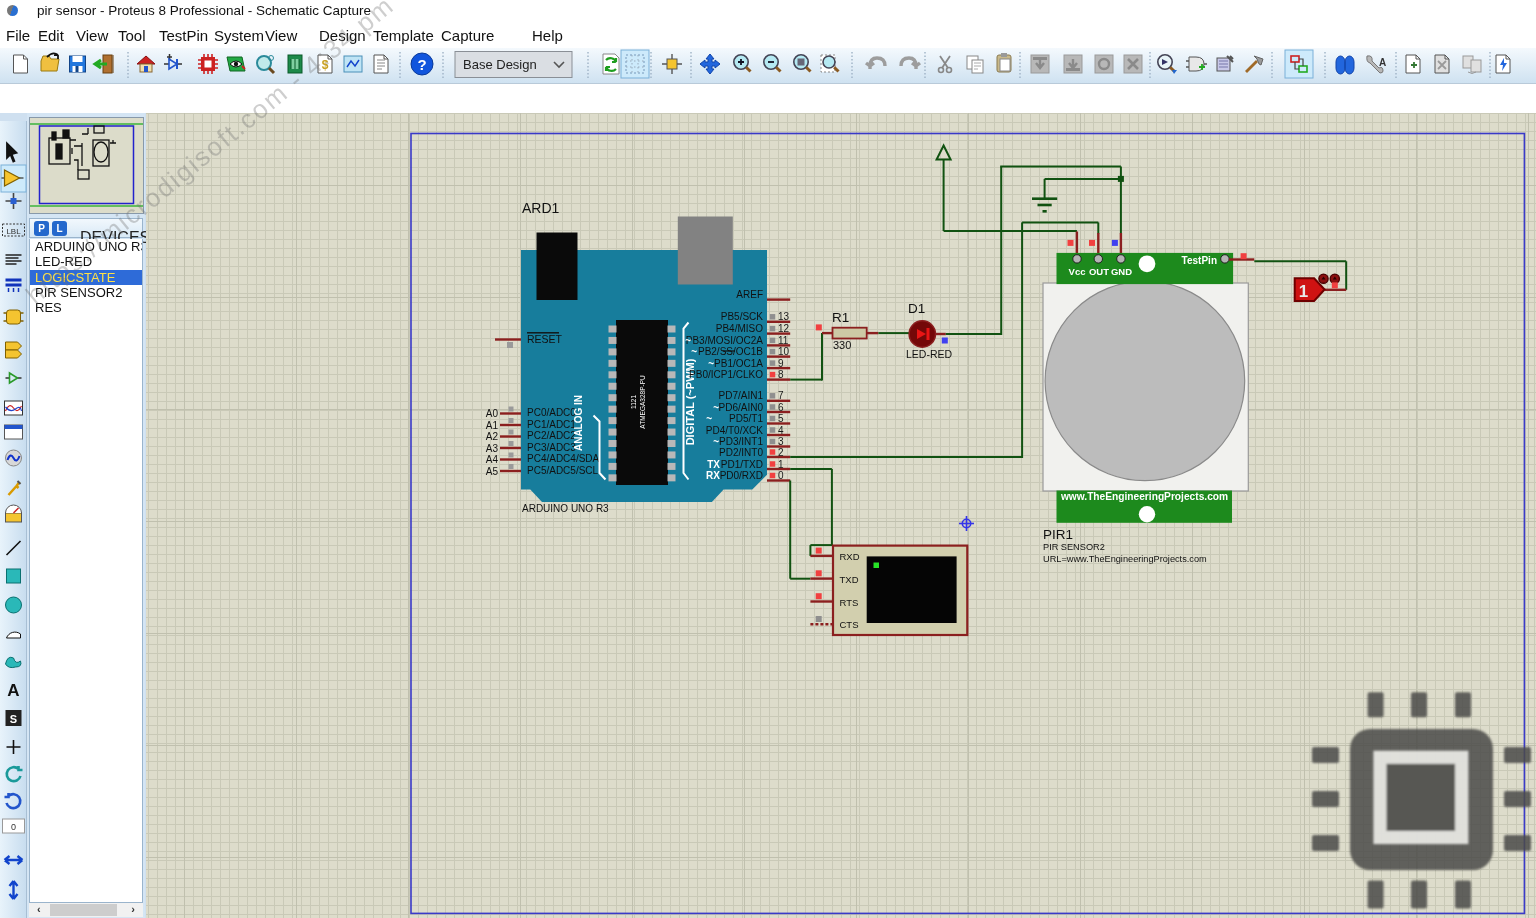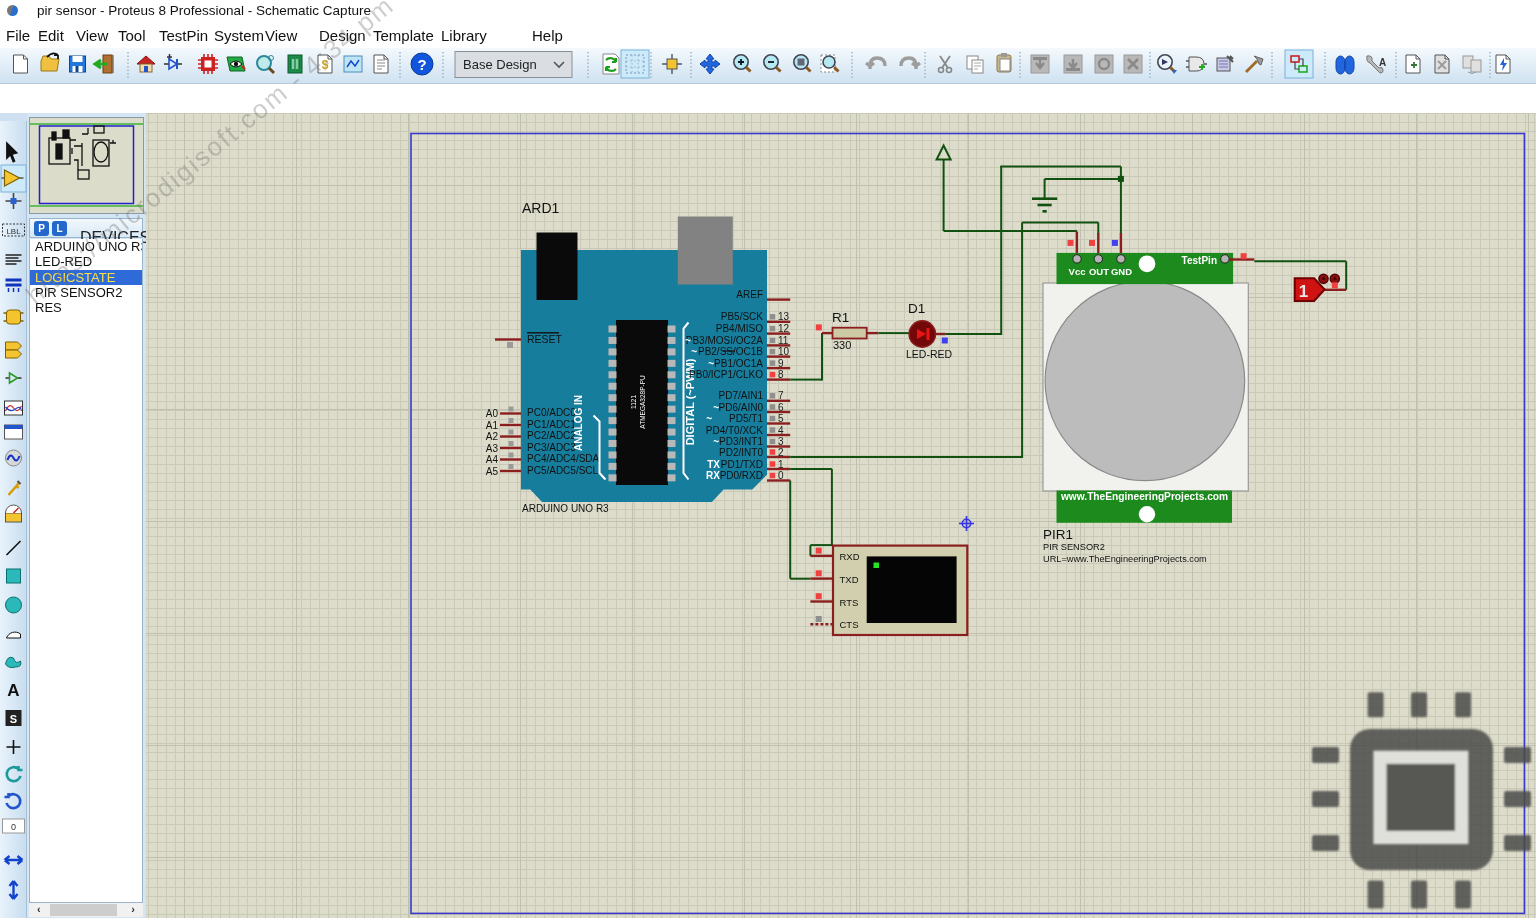--- a/index.html
+++ b/index.html
@@ -45,21 +45,21 @@
 <div id="menubar">
       <span style="left:6px">File</span>
       <span style="left:38px">Edit</span>
       <span style="left:76px">View</span>
       <span style="left:118px">Tool</span>
       <span style="left:159px">TestPin</span>
       <span style="left:214px">System</span>
       <span style="left:265px">View</span>
       <span style="left:319px">Design</span>
       <span style="left:373px">Template</span>
-      <span style="left:441px">Library</span>
+      <span style="left:441px">Capture</span>
       <span style="left:532px">Help</span>
     </div>
 <div id="toolbar"><svg width="1536" height="36" viewBox="0 48 1536 36">
         <line x1="128" y1="52" x2="128" y2="78" stroke="#9fb3c6" stroke-width="1.4" stroke-dasharray="1.5,2"></line>
 <line x1="400" y1="52" x2="400" y2="78" stroke="#9fb3c6" stroke-width="1.4" stroke-dasharray="1.5,2"></line>
 <line x1="443" y1="52" x2="443" y2="78" stroke="#9fb3c6" stroke-width="1.4" stroke-dasharray="1.5,2"></line>
 <line x1="588" y1="52" x2="588" y2="78" stroke="#9fb3c6" stroke-width="1.4" stroke-dasharray="1.5,2"></line>
 <line x1="651" y1="52" x2="651" y2="78" stroke="#9fb3c6" stroke-width="1.4" stroke-dasharray="1.5,2"></line>
 <line x1="691" y1="52" x2="691" y2="78" stroke="#9fb3c6" stroke-width="1.4" stroke-dasharray="1.5,2"></line>
 <line x1="852" y1="52" x2="852" y2="78" stroke="#9fb3c6" stroke-width="1.4" stroke-dasharray="1.5,2"></line>

